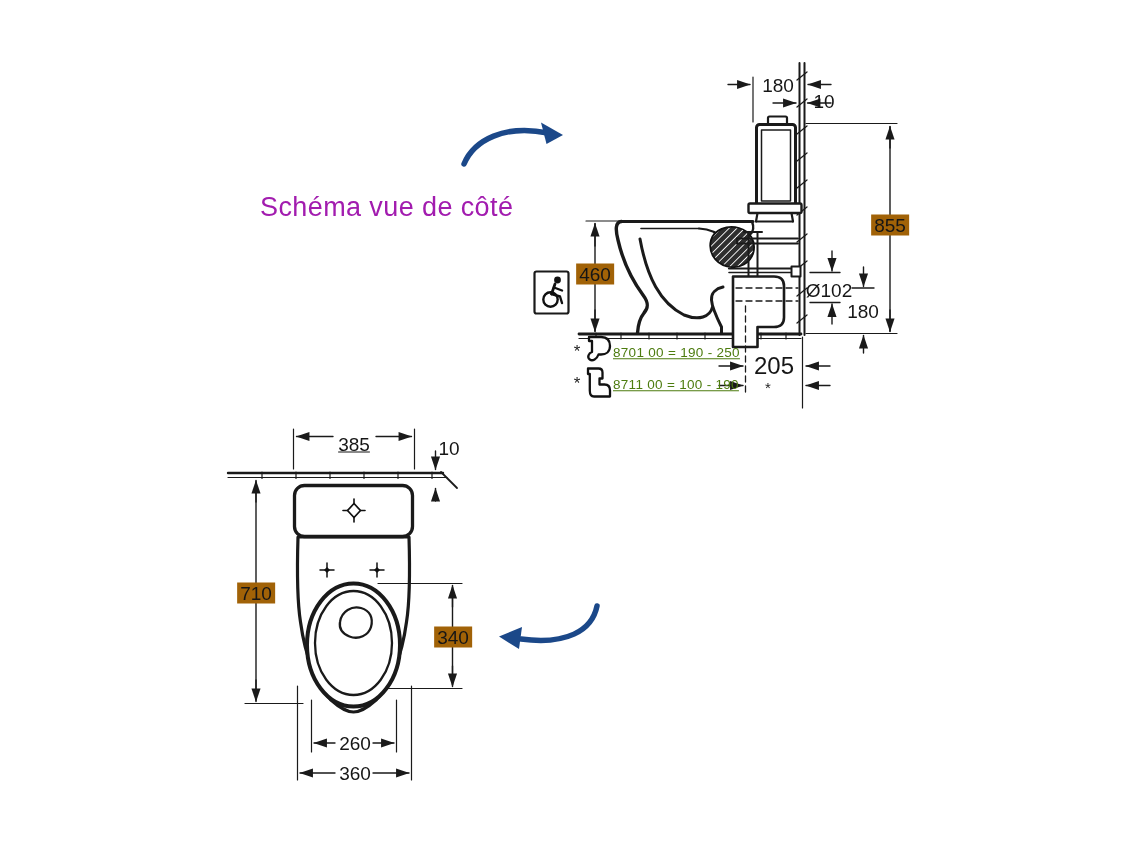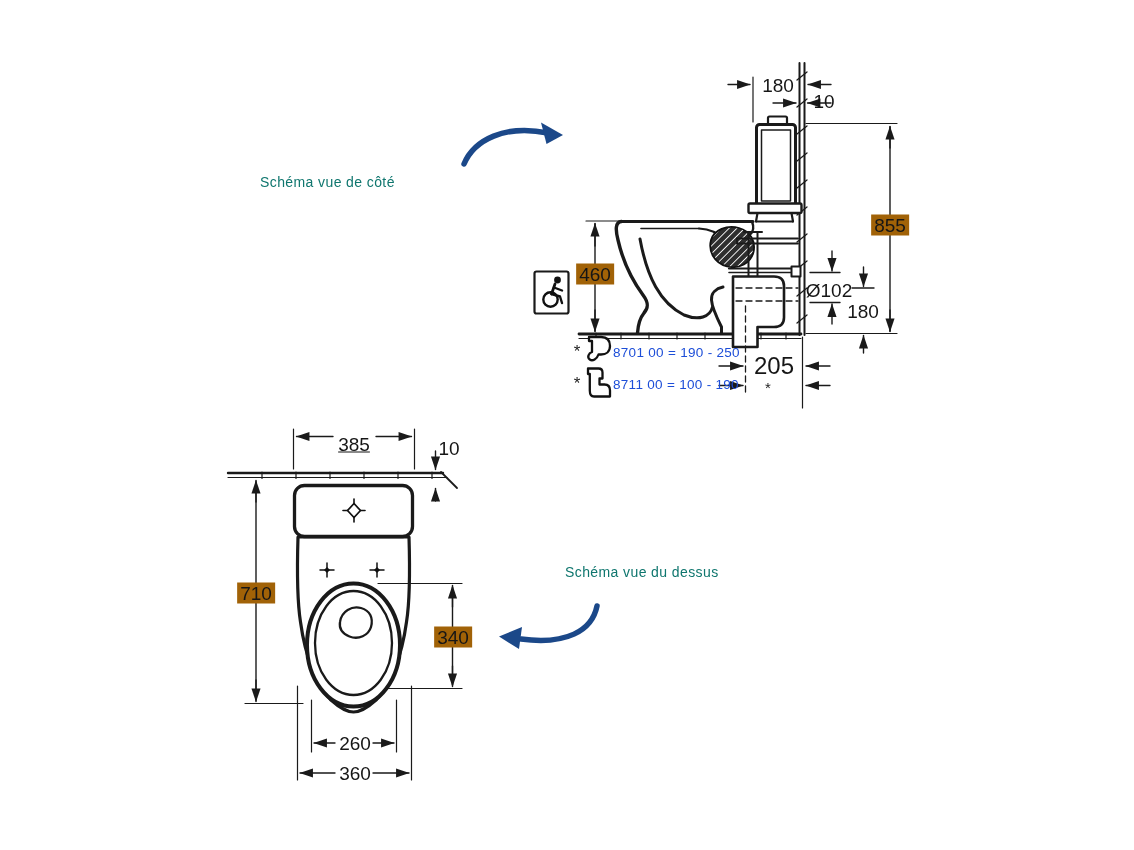--- a/index.html
+++ b/index.html
@@ -8,29 +8,29 @@
     font-family:"Liberation Sans", sans-serif;
   }
   svg{position:absolute;left:0;top:0;}
   .txt{
     position:absolute;transform:translate(-50%,-50%);
     color:#161616;font-size:19px;line-height:1;white-space:nowrap;
   }
   .txt.onln{background:#a16207;padding:1px 3px;}
   .code{
     position:absolute;transform:translate(0,-50%);
-    color:#1d4ed8;font-size:13.5px;line-height:1;white-space:nowrap;letter-spacing:0.3px;
+    color:#4d7c0f;font-size:13.5px;line-height:1;white-space:nowrap;letter-spacing:0.3px;text-decoration:underline;
   }
   .star{
     position:absolute;transform:translate(-50%,-50%);
     color:#1d1d1d;font-size:17px;line-height:1;
   }
   .viewlabel{
-    position:absolute;color:#0f766e;font-size:14px;line-height:1.1;
-    letter-spacing:0.4px;white-space:nowrap;
+    position:absolute;color:#a21caf;font-size:27px;line-height:1.1;
+    letter-spacing:0.4px;white-space:nowrap;margin-top:18px;
   }
 </style>
 </head>
 <body>
 
 <div id="canvas">
 
 <svg width="1134" height="850" viewBox="0 0 1134 850">
   <defs>
     <marker id="arr" viewBox="0 0 10 8" refX="9.4" refY="4" markerWidth="10.5" markerHeight="8.4" orient="auto">
@@ -245,21 +245,20 @@
     </g>
 
     <g>
       <path d="M 597,606 C 592,631 566,645 521,639" fill="none" stroke="#1b4889" stroke-width="5.5" stroke-linecap="round"></path>
       <path d="M 499,636.5 L 522,627 L 519,649 Z" fill="#1b4889"></path>
     </g>
   </g>
 </svg>
 
 <div class="viewlabel" style="left:260px;top:175px;">Schéma vue de côté</div>
-<div class="viewlabel" style="left:565px;top:565px;">Schéma vue du dessus</div>
 
 <div class="txt" style="left:778px;top:85px;">180</div>
 <div class="txt" style="left:824px;top:101px;">10</div>
 <div class="txt onln" style="left:890px;top:225px;">855</div>
 <div class="txt onln" style="left:595px;top:274px;text-align:center;">460</div>
 <div class="txt" style="left:829px;top:290px;">Ø102</div>
 <div class="txt" style="left:863px;top:311px;">180</div>
 <div class="txt" style="left:774px;top:366px;font-size:24px;">205</div>
 
 <div class="star" style="left:577px;top:351px;">*</div>

